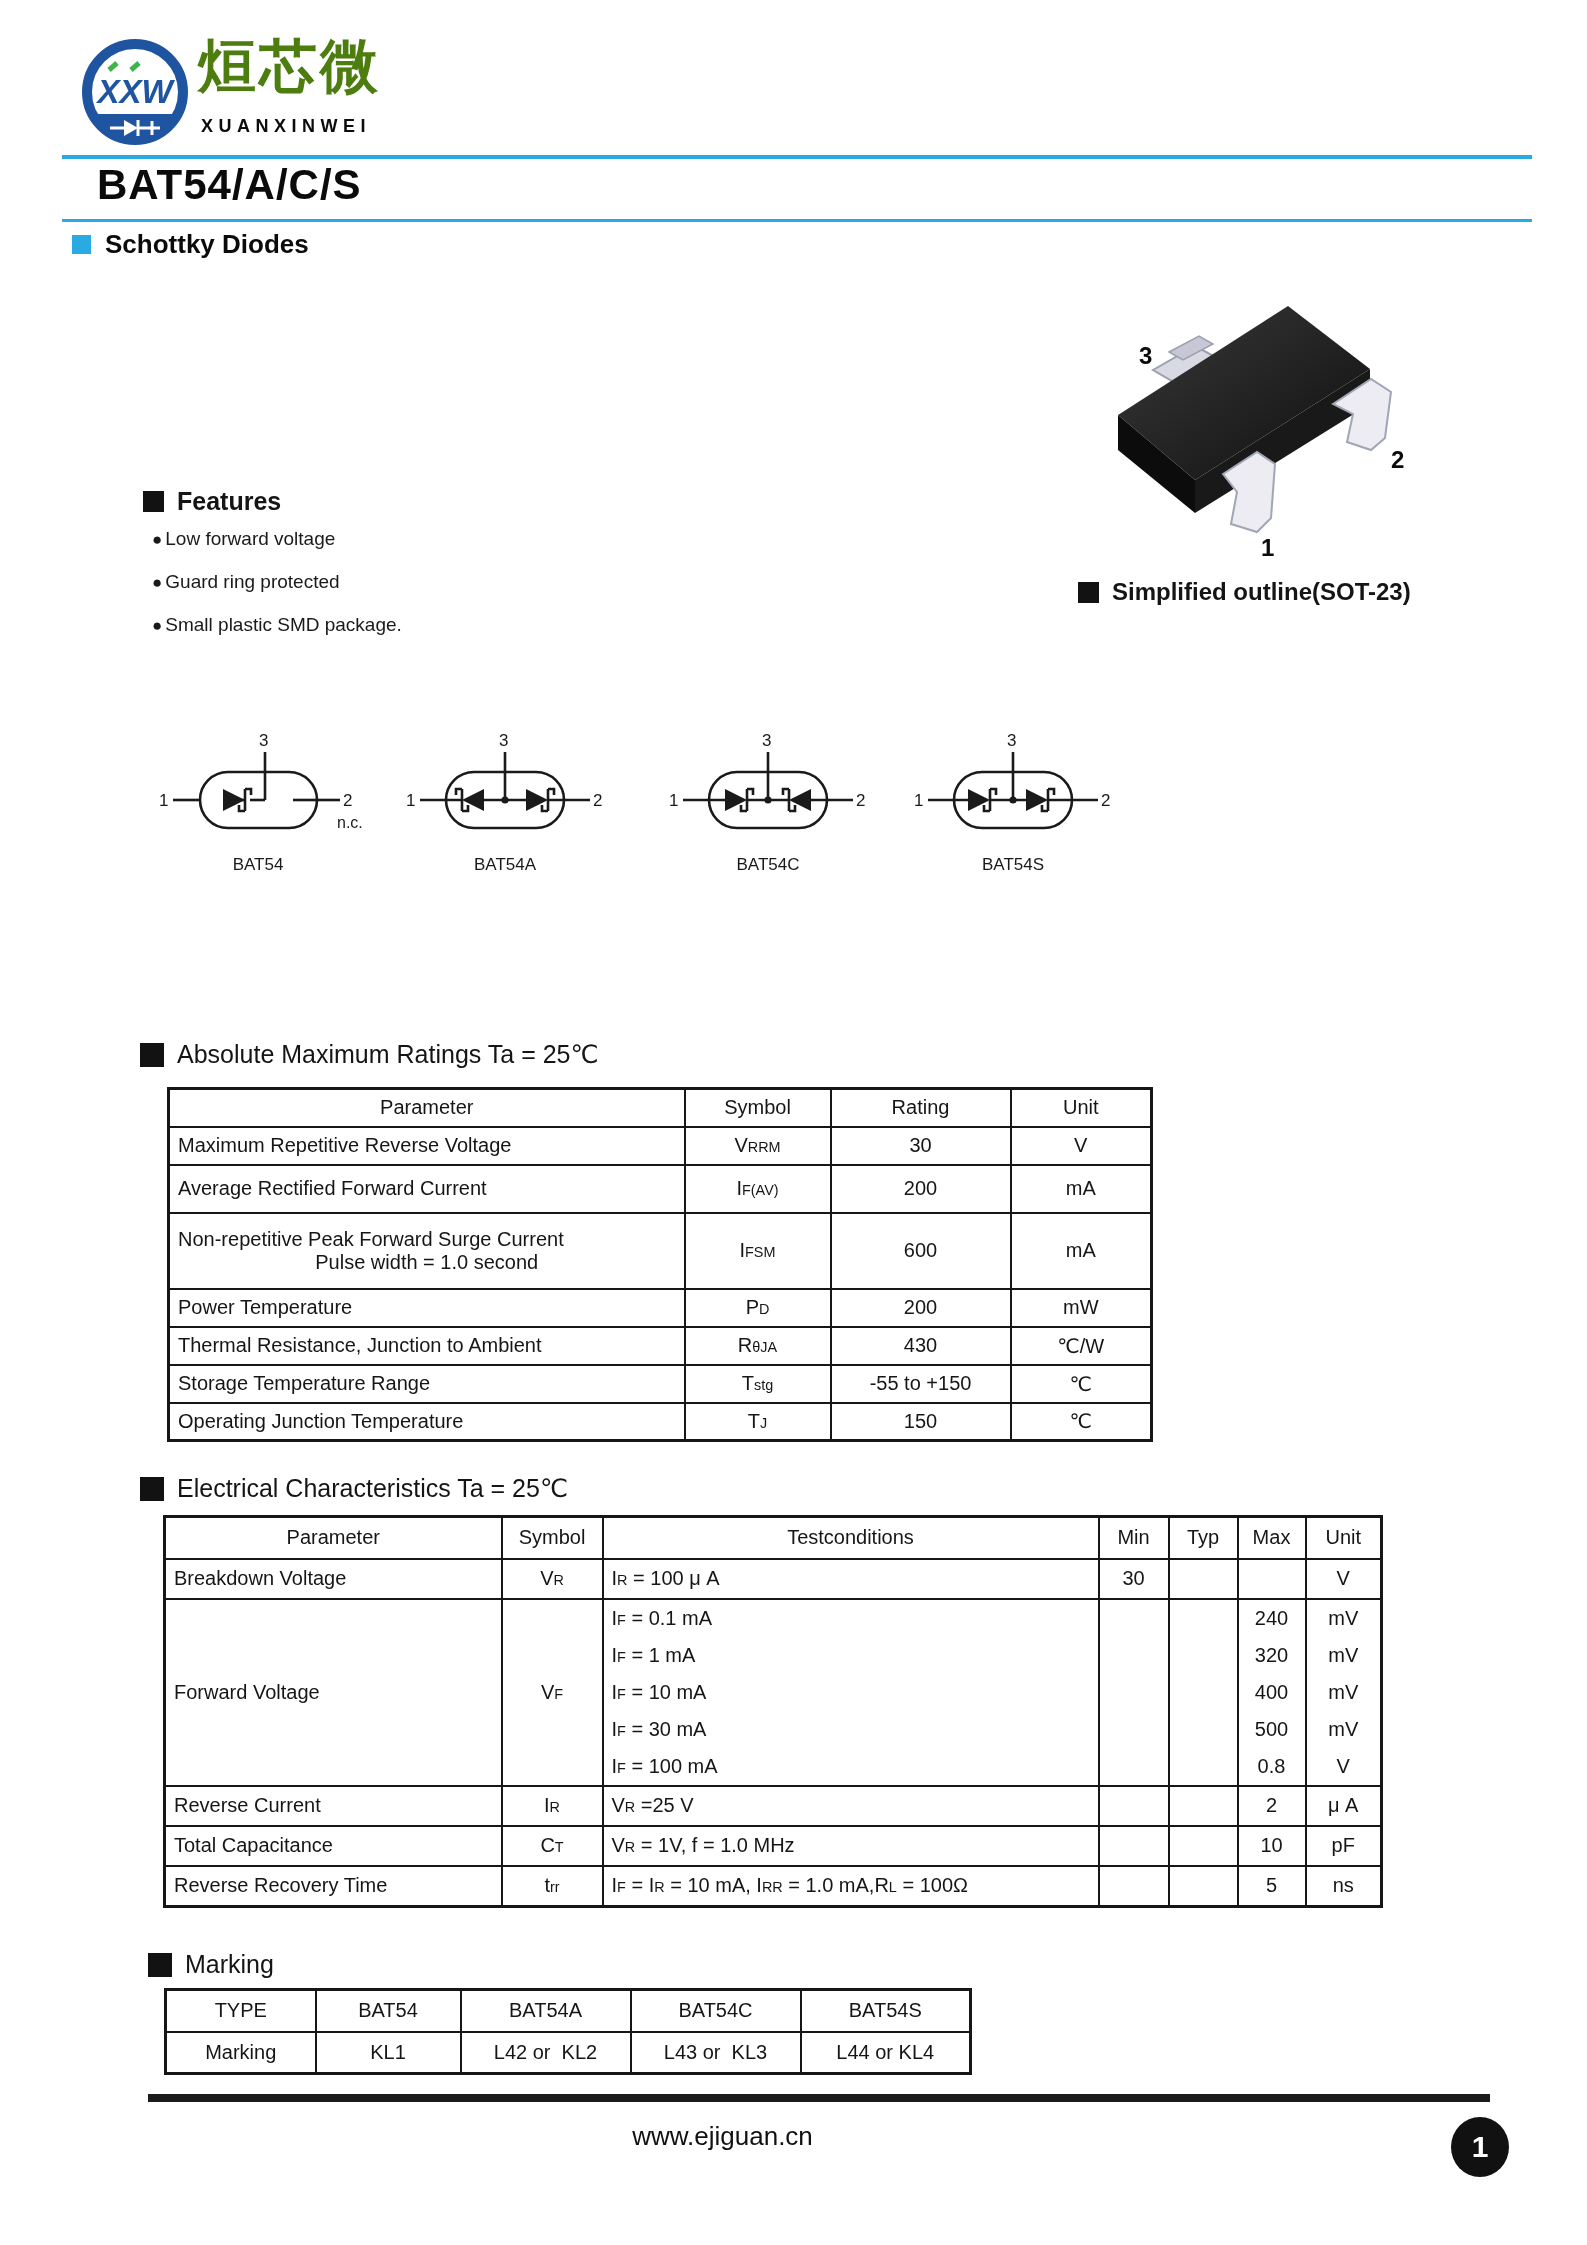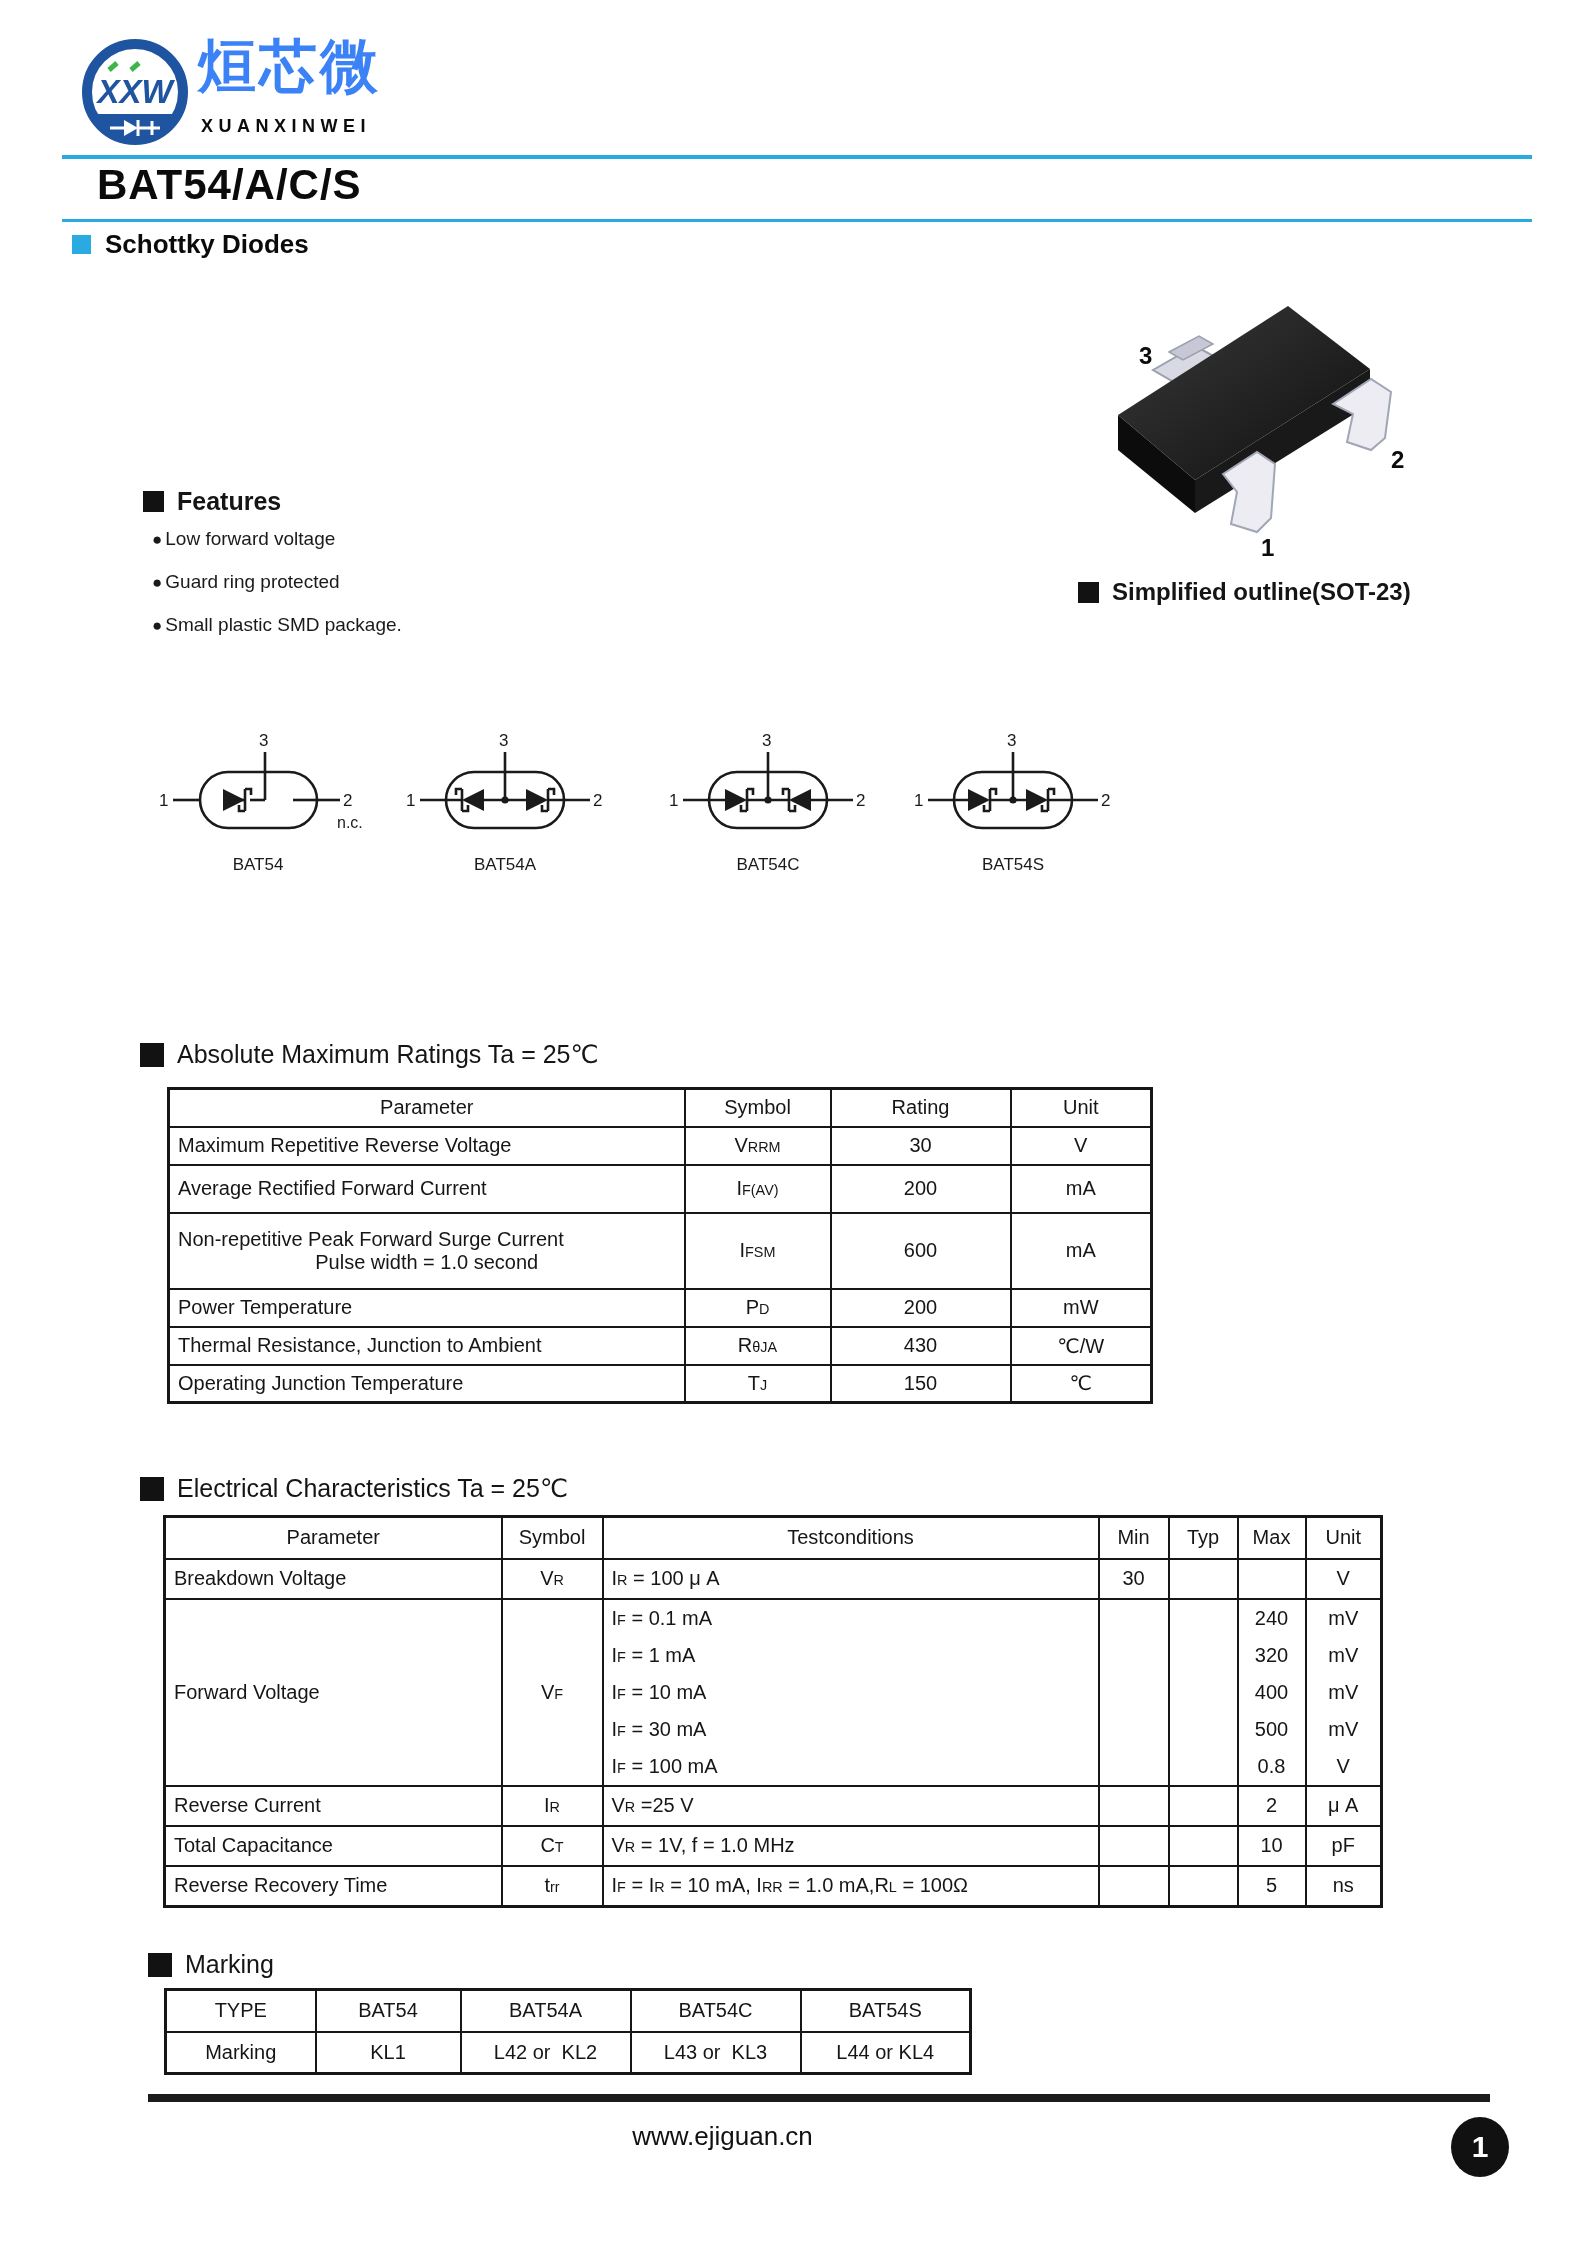--- a/index.html
+++ b/index.html
@@ -1,21 +1,21 @@
 <!DOCTYPE html>
 <html><head>
 <meta charset="utf-8">
 <style>
   html,body{margin:0;padding:0;background:#ffffff;}
   .page{position:relative;width:1587px;height:2245px;background:#fff;overflow:hidden;
         font-family:"Liberation Sans","DejaVu Sans",sans-serif;color:#151515;}
   .abs{position:absolute;}
 
   
-  .logo-cn{left:198px;top:28px;font-size:58px;font-weight:bold;letter-spacing:3px;color:#3b82f6;}
+  .logo-cn{left:198px;top:28px;font-size:58px;font-weight:bold;letter-spacing:3px;color:#4d7c0f;}
   .logo-en{left:201px;top:116px;font-size:18px;font-weight:600;letter-spacing:5.5px;color:#0c0c0c;}
   .blue-line{left:62px;width:1470px;background:#29aae1;}
   .line1{top:155px;height:4px;}
   .line2{top:219px;height:3px;}
   .part-title{left:97px;top:161px;font-size:42px;font-weight:bold;letter-spacing:1px;color:#0b0b0b;}
   .cat-row{left:72px;top:229px;display:flex;align-items:center;}
   .cat-bullet{width:19px;height:19px;background:#29aae1;margin-right:14px;}
   .cat-label{font-size:26px;font-weight:bold;color:#0b0b0b;}
 
   
@@ -247,20 +247,26 @@
       <td class="l">Power Temperature</td>
       <td class="c">P<span class="sub">D</span></td>
       <td class="c">200</td>
       <td class="c">mW</td>
     </tr>
     <tr style="height:38px;">
       <td class="l">Thermal Resistance, Junction to Ambient</td>
       <td class="c">R<span class="sub">θJA</span></td>
       <td class="c">430</td>
       <td class="c">℃/W</td>
+    </tr>
+    <tr style="height:38px;">
+      <td class="l">Storage Temperature Range</td>
+      <td class="c">T<span class="sub">stg</span></td>
+      <td class="c">-55 to +150</td>
+      <td class="c">℃</td>
     </tr>
     <tr style="height:38px;">
       <td class="l">Operating Junction Temperature</td>
       <td class="c">T<span class="sub">J</span></td>
       <td class="c">150</td>
       <td class="c">℃</td>
     </tr>
   </tbody>
     </table>
 

